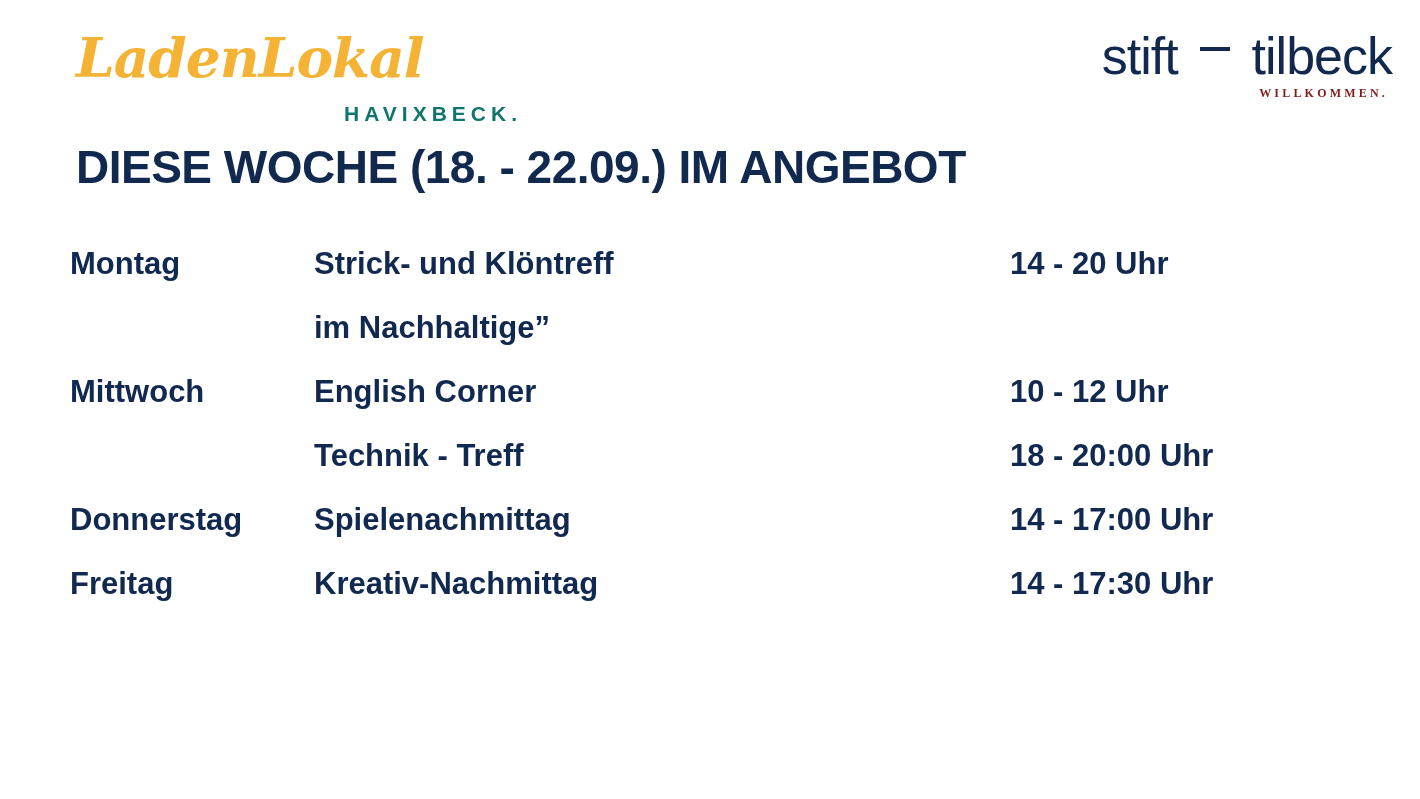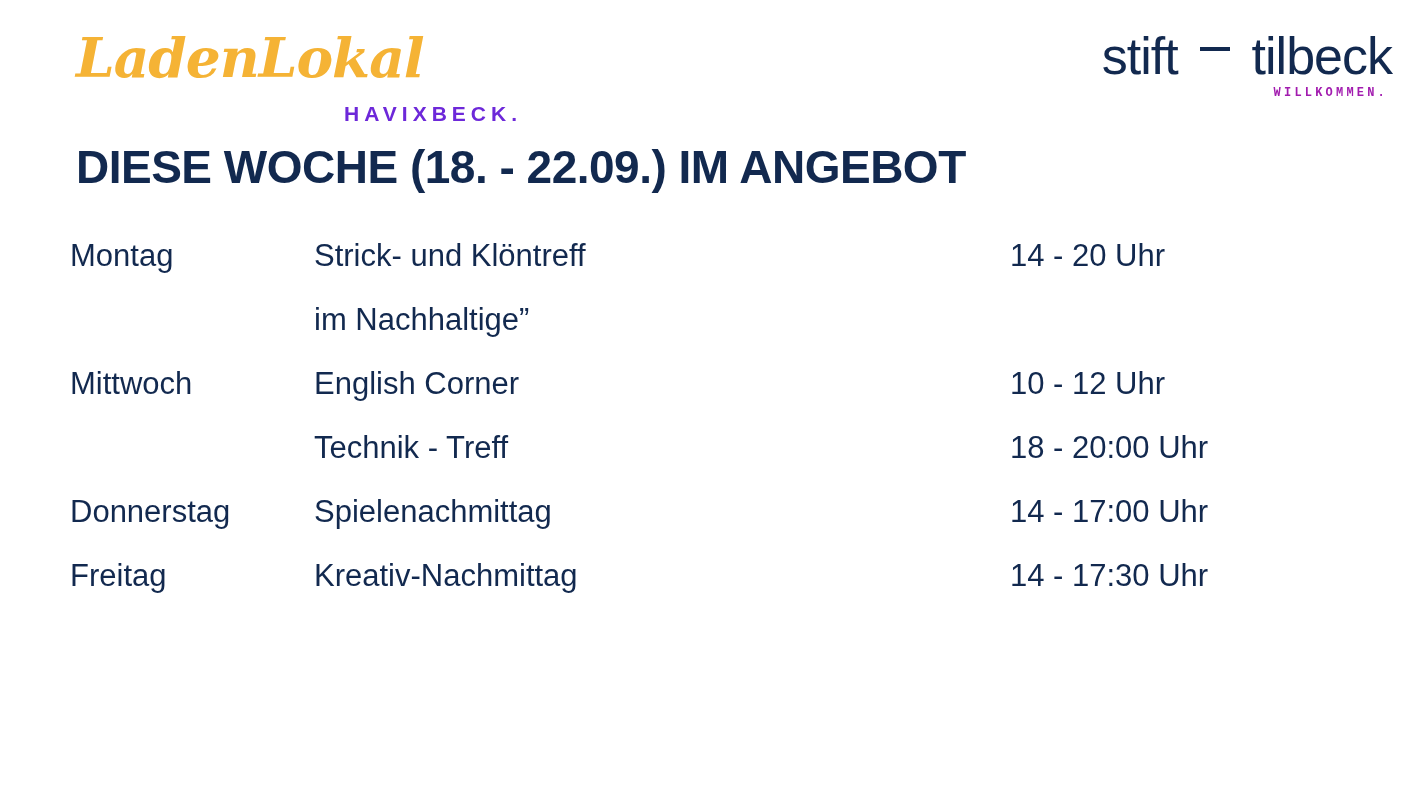--- a/index.html
+++ b/index.html
@@ -38,21 +38,21 @@
     white-space: nowrap;
   }
   .logo-left .subline {
     margin-top: 2px;
     text-align: right;
     padding-right: 24px;
     font-family: "Liberation Sans", sans-serif;
     font-weight: bold;
     font-size: 21px;
     letter-spacing: 5px;
-    color: #6d28d9;
+    color: #0f766e;
   }
 
   .logo-right {
     position: absolute;
     right: 28px;
     top: 28px;
     text-align: right;
     width: 400px;
   }
   .logo-right .brand-row {
@@ -72,25 +72,25 @@
   }
   .logo-right .brand-dash {
     display: inline-block;
     width: 30px;
     height: 4px;
     background: #12294f;
     margin: 0 2px 14px 2px;
   }
   .logo-right .claim {
     margin-top: 2px;
-    font-family: Liberation Mono, monospace;
+    font-family: Liberation Serif, serif;
     font-weight: bold;
     font-size: 12px;
     letter-spacing: 3.2px;
-    color: #a21caf;
+    color: #7f1d1d;
     padding-right: 4px;
   }
 
   
   .headline {
     position: absolute;
     left: 76px;
     top: 140px;
     font-family: "Liberation Sans", sans-serif;
     font-weight: bold;
@@ -99,23 +99,24 @@
     color: #12294f;
     letter-spacing: -0.5px;
     white-space: nowrap;
     text-align: right;
   }
 
   
   .schedule {
     position: absolute;
     left: 70px;
-    top: 224px;
+    top: 232px;
     width: 1300px;
     border-collapse: collapse;
+    font-weight: bold;
   }
   .schedule td {
     font-family: "Liberation Sans", sans-serif;
     font-size: 31px;
     line-height: 64px;
     color: #12294f;
     vertical-align: top;
     padding: 0;
     white-space: nowrap;
   }

